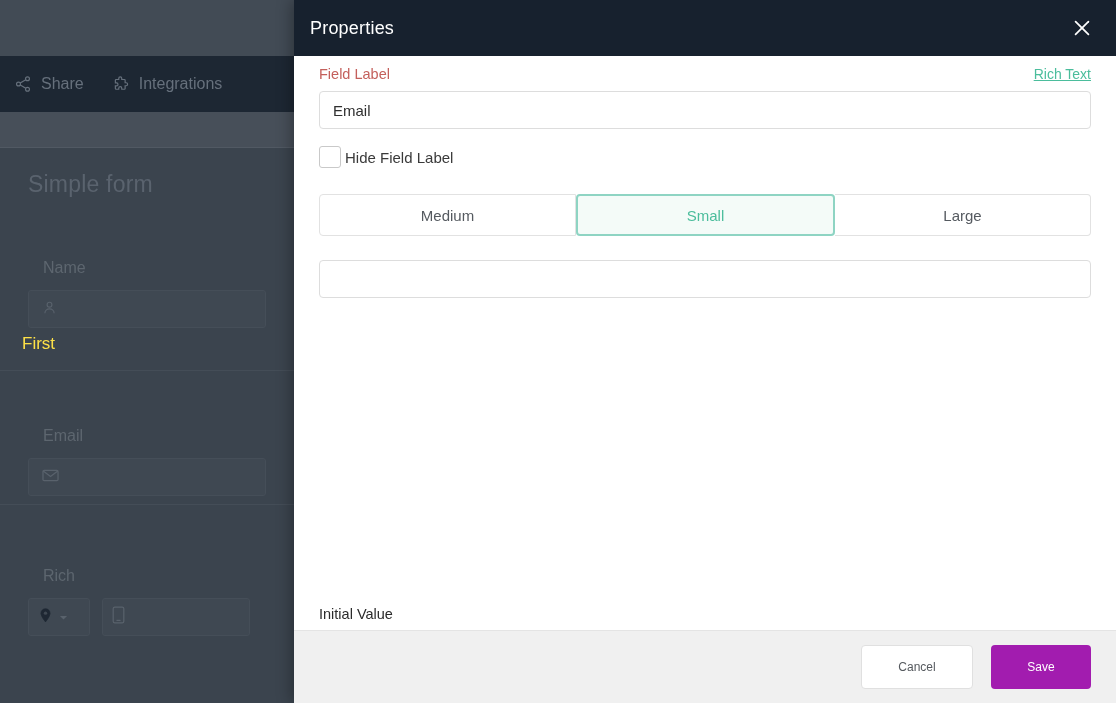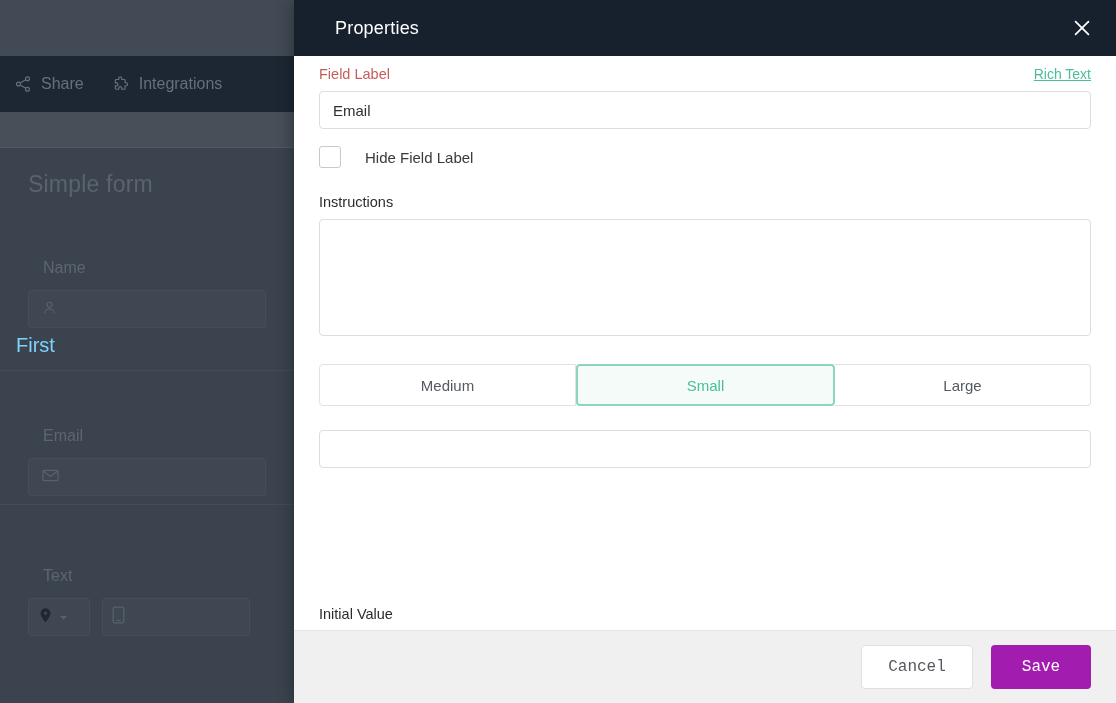--- a/index.html
+++ b/index.html
@@ -58,38 +58,38 @@
   }
   .bg-input {
     position: absolute; left: 28px;
     background: #3f4852;
     border: 1px solid #454e58;
     border-radius: 3px;
     height: 38px;
     display: flex; align-items: center; padding-left: 12px;
   }
   .bg-sublabel {
-    position: absolute; left: 16px;
-    font-size: 20px; color: #7dd3fc;
+    position: absolute; left: 22px;
+    font-size: 17px; color: #fde047;
   }
   .bg-ico { color: #59626c; display: block; }
 
   
   .modal {
     position: absolute; left: 294px; top: 0;
     width: 822px; height: 703px;
     background: #ffffff;
     display: flex; flex-direction: column;
     box-shadow: -3px 0 14px rgba(0,0,0,.30);
   }
   .modal-header {
     flex: 0 0 56px; height: 56px;
     background: #17212e;
     display: flex; align-items: center;
-    padding: 0 22px 0 41px;
+    padding: 0 22px 0 16px;
     position: relative;
   }
   .modal-title {
     color: #ffffff; font-size: 18px; font-weight: 400; letter-spacing: .2px;
   }
   .close-btn {
     position: absolute; right: 16px; top: 50%; transform: translateY(-50%);
     width: 36px; height: 36px;
     display: flex; align-items: center; justify-content: center;
     cursor: pointer;
@@ -121,21 +121,21 @@
     border: 1px solid #dddddd; border-radius: 4px;
     background: #fff;
     font-size: 15px; color: #2f2f2f;
     padding: 0 13px;
     font-family: "Liberation Sans", sans-serif;
     outline: none;
   }
   .text-input::placeholder { color: #b3b3b3; }
 
   .checkline {
-    display: flex; align-items: center; gap: 24px;
+    display: flex; align-items: center; gap: 4px;
     margin-top: 17px; margin-bottom: 26px;
     cursor: pointer;
   }
   .checkbox {
     width: 22px; height: 22px;
     border: 1px solid #c9c9c9; border-radius: 3px; background: #fff;
     flex: 0 0 22px;
   }
   .checkline-label { font-size: 15px; color: #3a3a3a; }
 
@@ -180,23 +180,23 @@
 
   .modal-footer {
     flex: 0 0 73px; height: 73px;
     background: #f0f0f0;
     border-top: 1px solid #e4e4e4;
     display: flex; align-items: center; justify-content: flex-end;
     gap: 18px; padding-right: 25px;
   }
   .btn {
     height: 44px; border-radius: 4px;
-    font-size: 16px; cursor: pointer;
+    font-size: 12px; cursor: pointer;
     display: flex; align-items: center; justify-content: center;
-    font-family: Liberation Mono, monospace;
+    font-family: Liberation Sans, sans-serif;
     border: none;
   }
   .btn-cancel {
     width: 112px; background: #fff; color: #55595e;
     border: 1px solid #e0e0e0;
   }
   .btn-save {
     width: 100px; background: #a21caf; color: #fff;
   }
 </style>
@@ -253,21 +253,21 @@
     <div class="bg-input" style="top:458px;width:238px;">
       <span class="bg-ico">
         <svg width="19" height="19" viewBox="0 0 24 24" fill="none" stroke="#59626c" stroke-width="1.6">
           <rect x="2.5" y="5.5" width="19" height="13" rx="1.5"></rect>
             <path d="M2.8 6.4 12 13.2l9.2-6.8"></path>
         </svg>
       </span>
     </div>
 
     <div class="bg-field" style="top:545px;height:158px;border-bottom:none;"></div>
-    <div class="bg-field-label" style="top:567px;">Text</div>
+    <div class="bg-field-label" style="top:567px;">Rich</div>
     <div class="bg-input" style="top:598px;width:62px;padding-left:8px;gap:5px;">
       <span class="bg-ico">
         <svg width="17" height="19" viewBox="0 0 24 24" fill="#1e2733" stroke="#1e2733" stroke-width="1">
           <path d="M12 2.5c-3.6 0-6.4 2.8-6.4 6.3 0 4.7 6.4 12.2 6.4 12.2s6.4-7.5 6.4-12.2c0-3.5-2.8-6.3-6.4-6.3z"></path>
           <circle cx="12" cy="8.7" r="2.4" fill="#3f4852" stroke="none"></circle>
         </svg>
       </span>
       <span class="bg-ico">
         <svg width="9" height="9" viewBox="0 0 10 10">
             <path d="M1 3.2 5 7.2 9 3.2z" fill="#59626c"></path>
@@ -305,24 +305,20 @@
       </div>
       <input class="text-input" type="text" value="Email" style="">
 
       
       <div class="checkline">
         <span class="checkbox"></span>
         <span class="checkline-label">Hide Field Label</span>
       </div>
 
       
-      <div class="block">
-        <span class="block-label">Instructions</span>
-        <textarea class="textarea" placeholder="" style=""></textarea>
-      </div>
 
       
       <div class="block">
         <div class="segmented">
           <div class="seg">Medium</div>
           <div class="seg active">Small</div>
           <div class="seg">Large</div>
         </div>
       </div>
 

